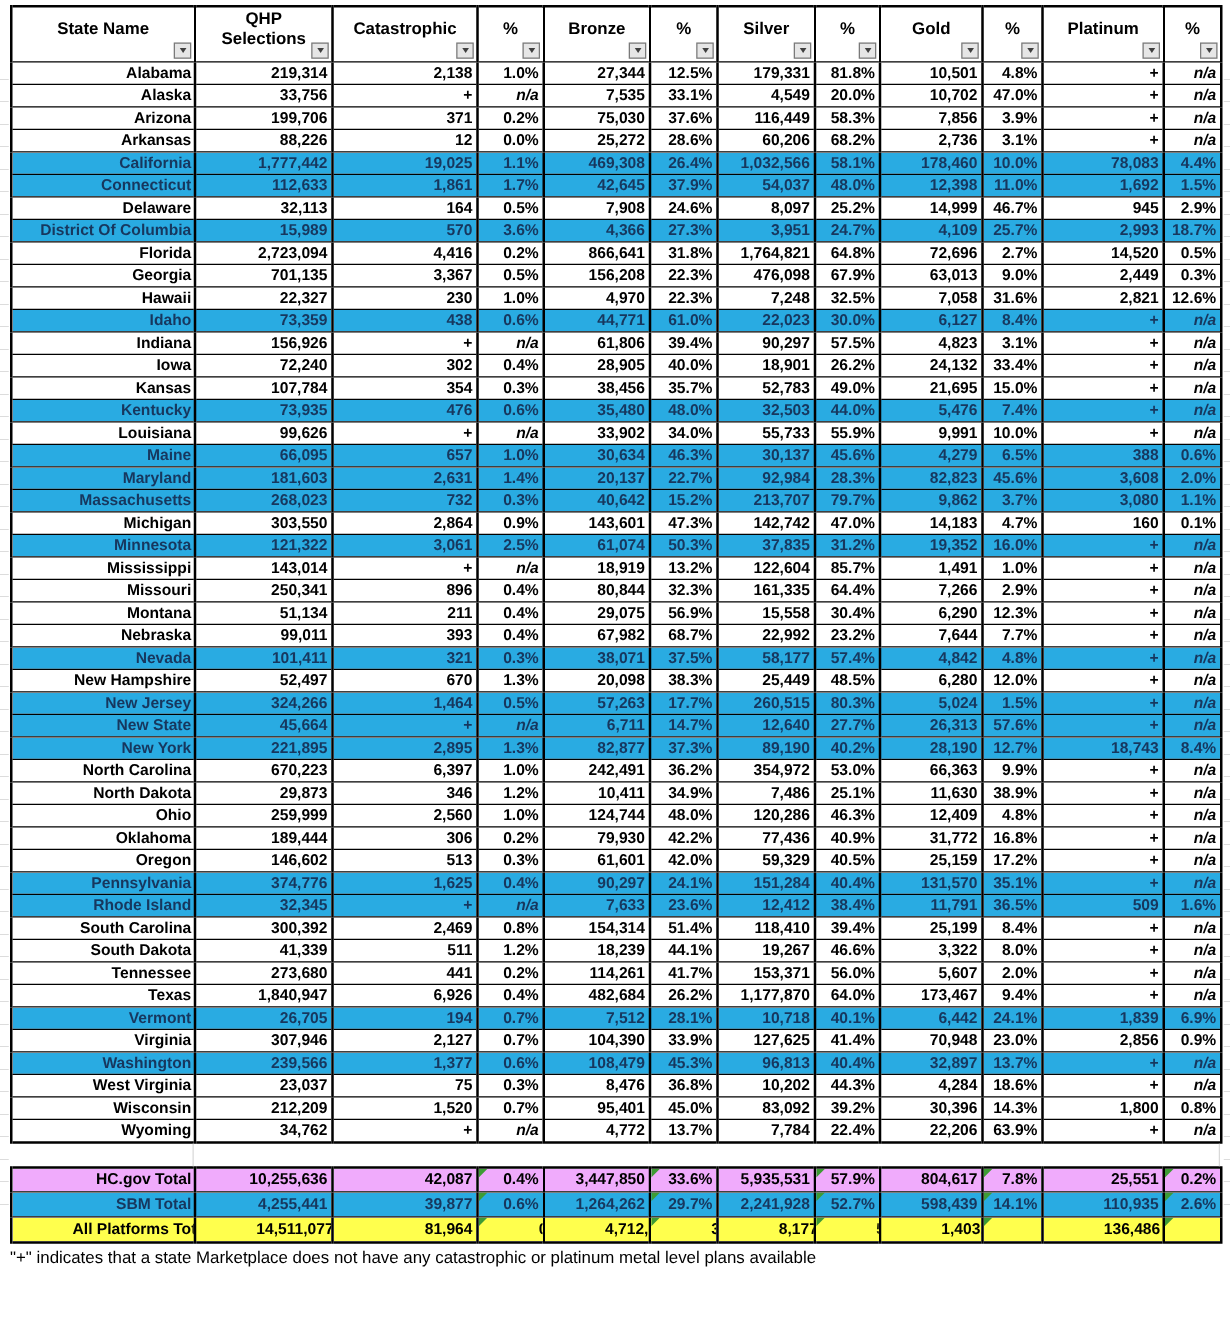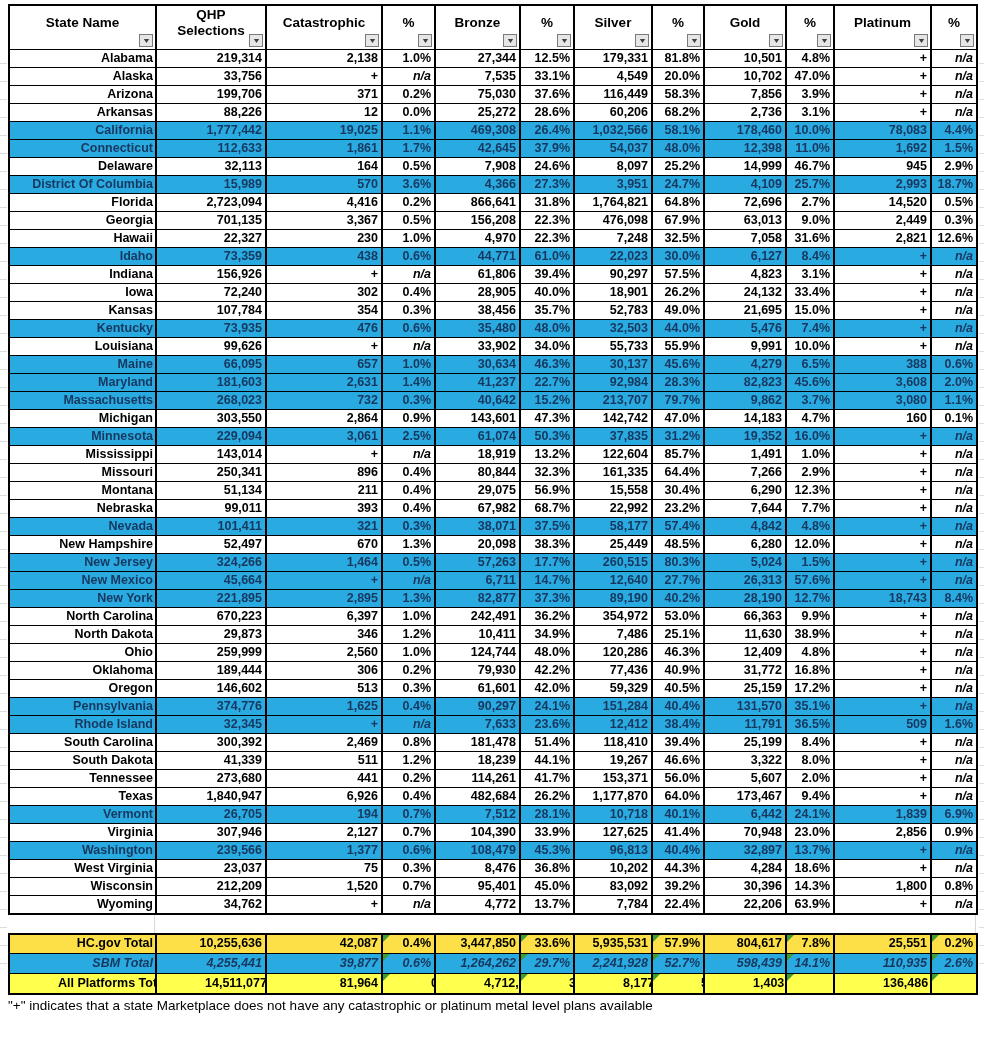--- a/index.html
+++ b/index.html
@@ -21,22 +21,22 @@
   .filter { position:absolute; right:2px; bottom:2px; width:14px; height:13px;
     background:var(--filter-bg); border:1px solid var(--filter-border); box-sizing:border-box;
     display:flex; align-items:center; justify-content:center; cursor:pointer; }
   .filter .arrow { font-size:7px; line-height:1; color:var(--filter-arrow); transform:scaleX(1.3); }
   tbody td { height:18px; font-size:12.5px; font-weight:bold; text-align:right;
     padding:0 3px; line-height:17px; }
   td.state { padding-right:2px; }
   tr.sbm td { background:var(--sbm); color:var(--sbm-text); }
   td.na { font-style:italic; }
   .totals td { height:20px; }
-  tr.hcgov td { background:#fde047; }
-  tr.sbm-total td { background:var(--sbm); color:var(--sbm-text);font-style:italic; }
+  tr.hcgov td { background:#f0abfc; }
+  tr.sbm-total td { background:var(--sbm); color:var(--sbm-text); }
   tr.all-total td { background:var(--yellow); color:#000;padding-left:48px; }
   td.flag { position:relative; }
   td.flag::before { content:""; position:absolute; left:0; top:0; width:0; height:0;
     border-top:7px solid var(--flag); border-right:7px solid transparent; }
   .gap { height:18px; width:968px; position:relative; }
   .gap::before { content:""; position:absolute; left:146px; top:0; width:1px; height:100%; background:#d9d9d9; }
   .gap::after { content:""; position:absolute; right:0; top:0; width:1px; height:100%; background:#d9d9d9; }
   .footnote { margin-top:3px; font-size:13.5px; font-weight:normal; letter-spacing:0; }
 </style>
 </head>
@@ -353,21 +353,21 @@
           <td>4,279</td>
           <td>6.5%</td>
           <td>388</td>
           <td>0.6%</td>
         </tr>
         <tr class="sbm">
           <td class="state">Maryland</td>
           <td>181,603</td>
           <td>2,631</td>
           <td>1.4%</td>
-          <td>41,237</td>
+          <td>20,137</td>
           <td>22.7%</td>
           <td>92,984</td>
           <td>28.3%</td>
           <td>82,823</td>
           <td>45.6%</td>
           <td>3,608</td>
           <td>2.0%</td>
         </tr>
         <tr class="sbm">
           <td class="state">Massachusetts</td>
@@ -392,21 +392,21 @@
           <td>47.3%</td>
           <td>142,742</td>
           <td>47.0%</td>
           <td>14,183</td>
           <td>4.7%</td>
           <td>160</td>
           <td>0.1%</td>
         </tr>
         <tr class="sbm">
           <td class="state">Minnesota</td>
-          <td>229,094</td>
+          <td>121,322</td>
           <td>3,061</td>
           <td>2.5%</td>
           <td>61,074</td>
           <td>50.3%</td>
           <td>37,835</td>
           <td>31.2%</td>
           <td>19,352</td>
           <td>16.0%</td>
           <td>+</td>
           <td class="na">n/a</td>
@@ -503,21 +503,21 @@
           <td>57,263</td>
           <td>17.7%</td>
           <td>260,515</td>
           <td>80.3%</td>
           <td>5,024</td>
           <td>1.5%</td>
           <td>+</td>
           <td class="na">n/a</td>
         </tr>
         <tr class="sbm">
-          <td class="state">New Mexico</td>
+          <td class="state">New State</td>
           <td>45,664</td>
           <td>+</td>
           <td class="na">n/a</td>
           <td>6,711</td>
           <td>14.7%</td>
           <td>12,640</td>
           <td>27.7%</td>
           <td>26,313</td>
           <td>57.6%</td>
           <td>+</td>
@@ -633,21 +633,21 @@
           <td>11,791</td>
           <td>36.5%</td>
           <td>509</td>
           <td>1.6%</td>
         </tr>
         <tr>
           <td class="state">South Carolina</td>
           <td>300,392</td>
           <td>2,469</td>
           <td>0.8%</td>
-          <td>181,478</td>
+          <td>154,314</td>
           <td>51.4%</td>
           <td>118,410</td>
           <td>39.4%</td>
           <td>25,199</td>
           <td>8.4%</td>
           <td>+</td>
           <td class="na">n/a</td>
         </tr>
         <tr>
           <td class="state">South Dakota</td>

